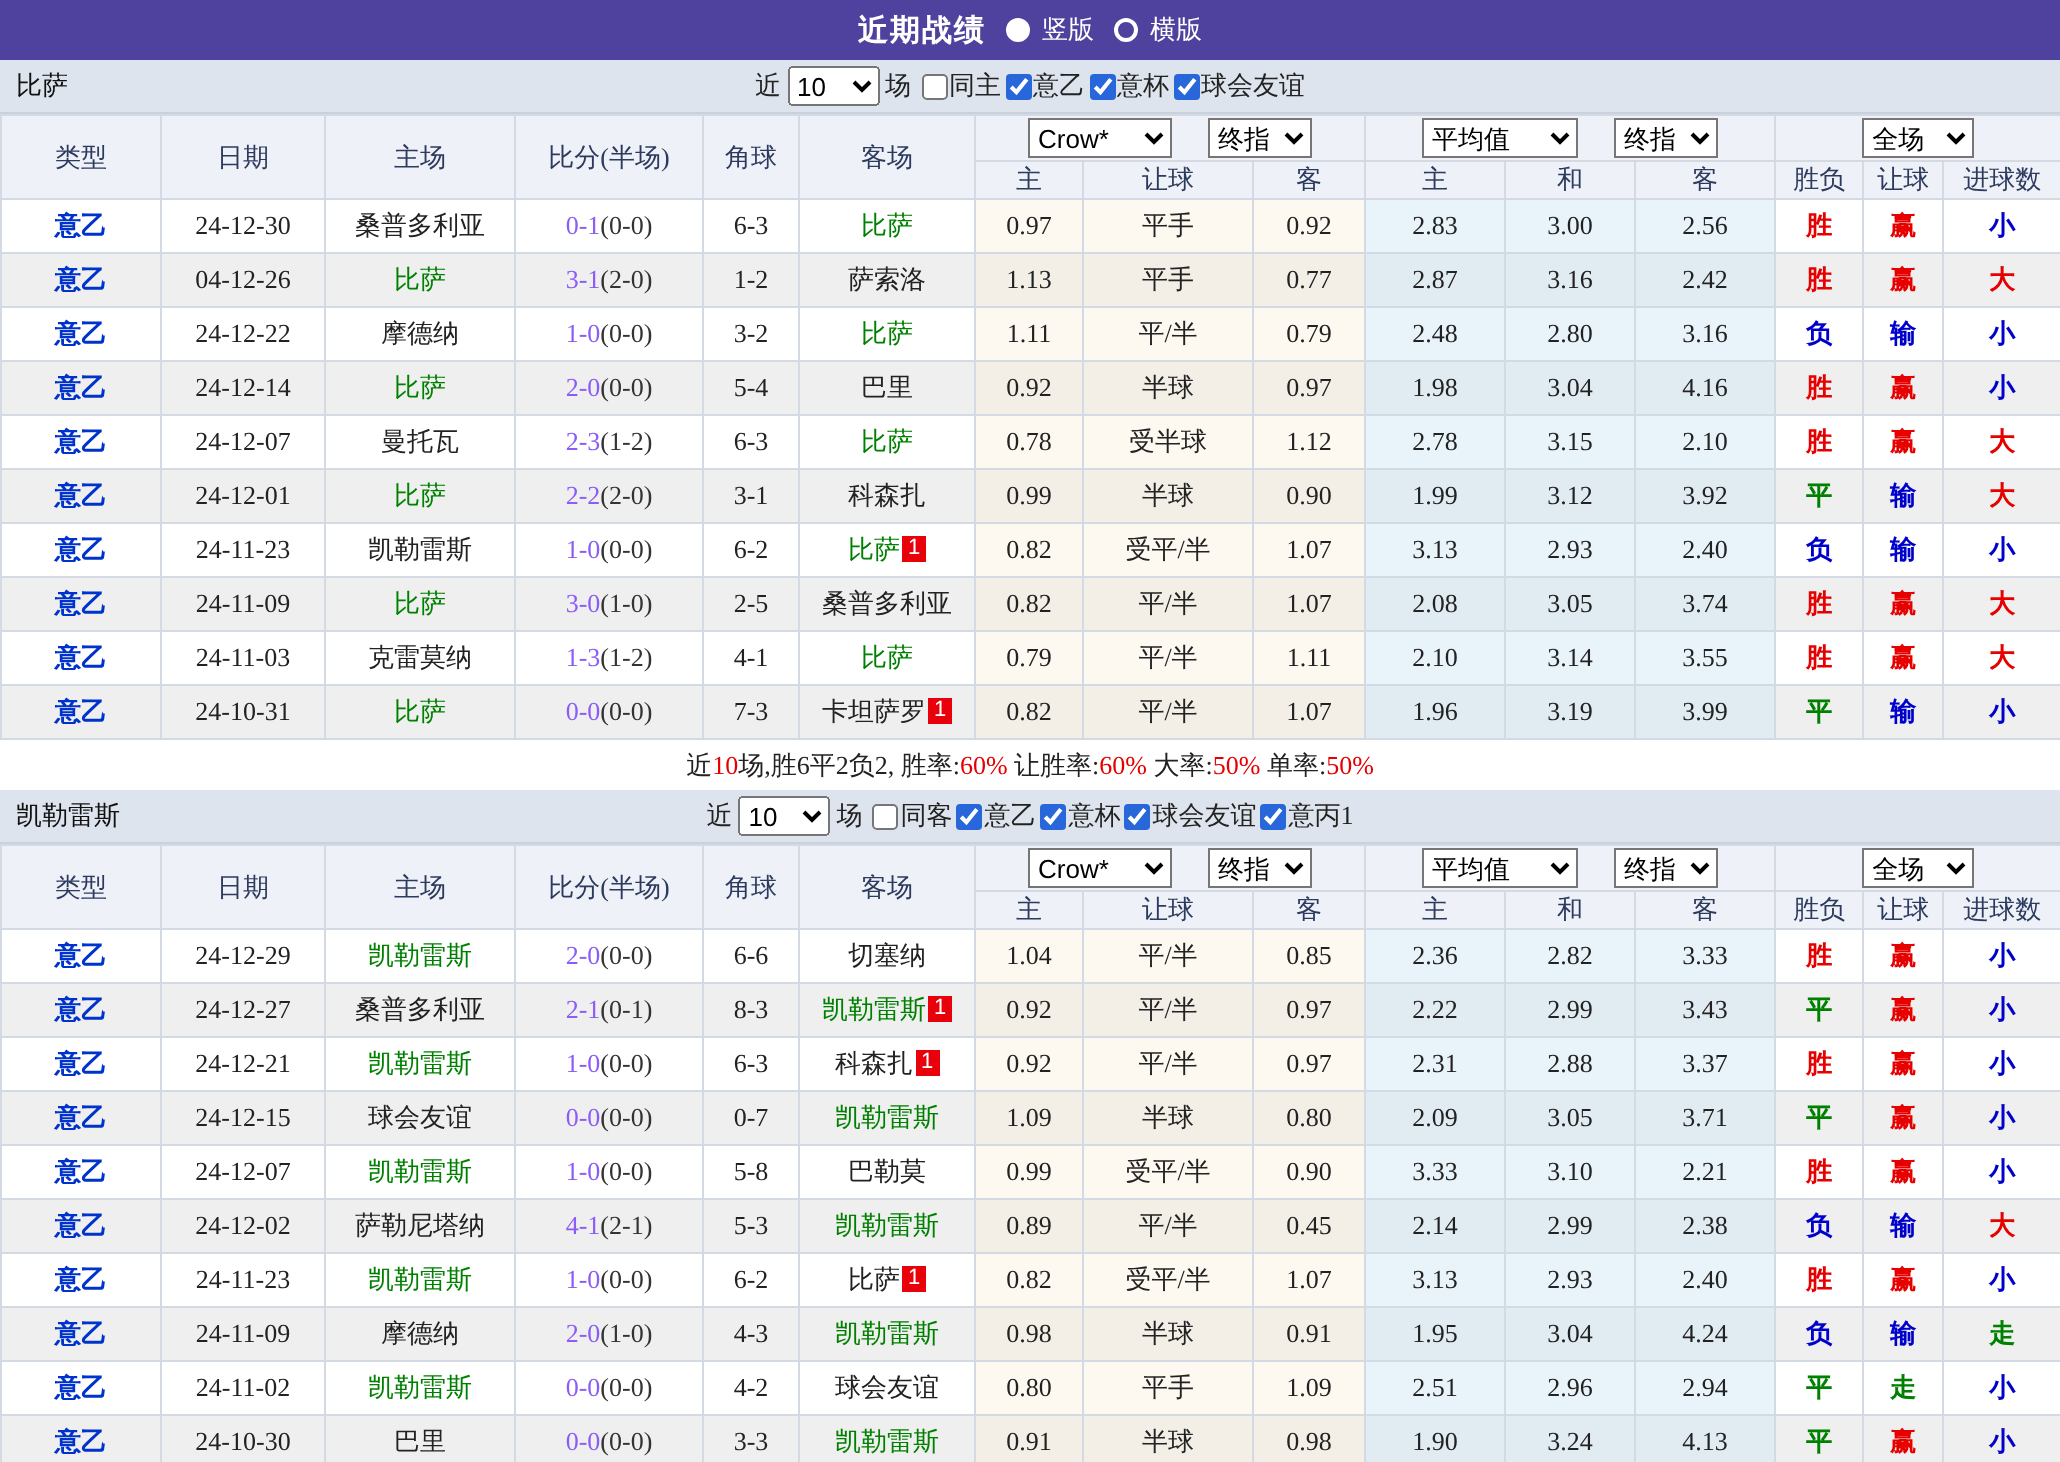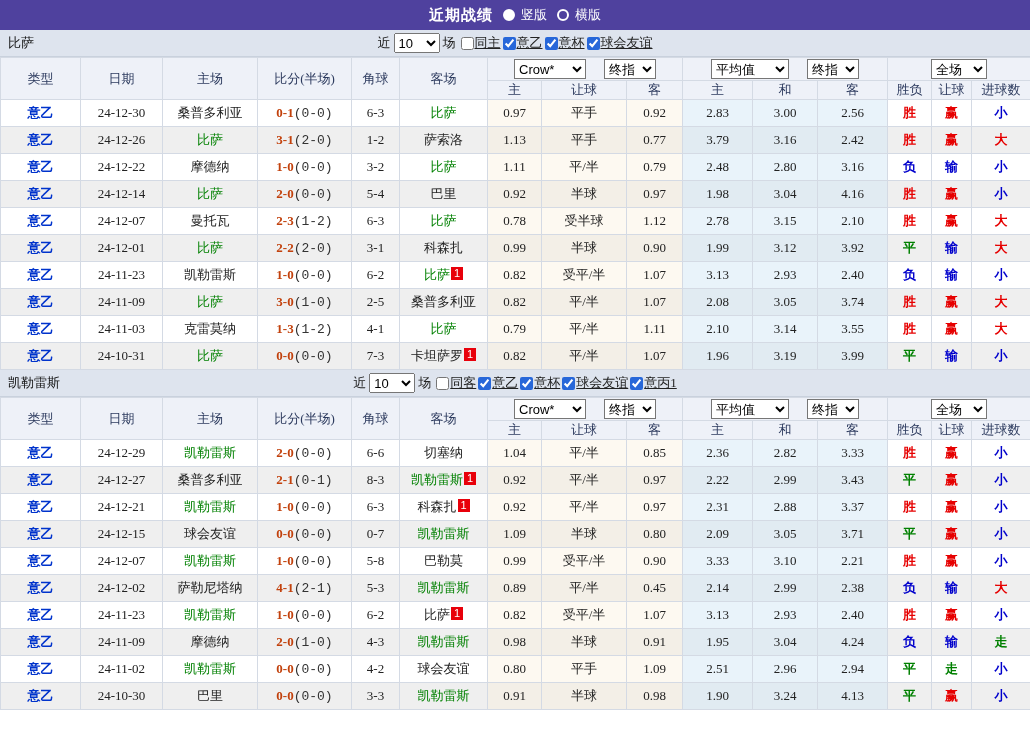--- a/index.html
+++ b/index.html
@@ -13,21 +13,21 @@
   input[type=radio].tb{appearance:none;-webkit-appearance:none;width:12px;height:12px;border-radius:50%;
           border:2px solid #fff;background:transparent;margin:0 2px 0 0;cursor:pointer;}
   input[type=radio].tb:checked{background:#fff;}
 
   
   .control-row{height:26px;background:#dee4ee;border-bottom:1px solid #c9d1dd;position:relative;
                display:flex;align-items:center;justify-content:center;}
   .team-label{position:absolute;left:8px;top:0;line-height:26px;color:#111;}
   .controls{display:flex;align-items:center;gap:3px;}
   .controls select{font-family:"Liberation Sans","DejaVu Sans",sans-serif;font-size:13px;height:20px;}
-  .filter-list{display:flex;align-items:center;text-decoration:underline;}
+  .filter-list{display:flex;align-items:center;}
   .filter-list label{display:flex;align-items:center;cursor:pointer;margin-left:2px;}
   .filter-list input[type=checkbox]{width:13px;height:13px;margin:0 1px 0 0;accent-color:#2767d9;cursor:pointer;}
 
   
   table.stats{border-collapse:collapse;table-layout:fixed;width:1030px;}
   table.stats th,table.stats td{border:1px solid #d4dae4;text-align:center;padding:0;
        overflow:hidden;white-space:nowrap;}
   table.stats thead th{background:#eef1f8;color:#2c3a5e;font-weight:normal;font-size:13px;}
   table.stats thead tr.selrow th{height:22px;}
   table.stats thead tr.subrow th{height:18px;}
@@ -37,22 +37,22 @@
   table.stats tbody td{height:26px;font-size:13px;color:#222;}
   table.stats tbody tr.odd td{background:#ffffff;}
   table.stats tbody tr.even td{background:#efefef;}
   table.stats tbody tr.odd td.asia{background:#fdf9f1;}
   table.stats tbody tr.even td.asia{background:#f3efe7;}
   table.stats tbody tr.odd td.euro{background:#e9f3fa;}
   table.stats tbody tr.even td.euro{background:#e1ebf2;}
   table.stats tbody td.type{background:#5cc6f6;color:#0033cc;font-weight:bold;}
 
   .green{color:#008000;}
-  .score{color:#c2410c;font-weight:bold;}
-  .half{color:#333;font-family:Liberation Mono, monospace;}
+  .score{color:#8b5cf6;}
+  .half{color:#333;}
   td.result{font-weight:bold;}
   .badge{display:inline-block;background:#e8000a;color:#fff;min-width:12px;height:13px;line-height:13px;
          font-size:11px;font-family:"Liberation Sans","DejaVu Sans",sans-serif;margin-left:1px;vertical-align:2px;}
 
   .summary-row{height:25px;line-height:25px;text-align:center;background:#fff;font-size:13px;color:#222;}
   .summary-row .red{color:#e60000;}
 </style>
 </head>
 <body>
 
@@ -177,29 +177,29 @@
           <td class="asia">0.92</td>
           <td class="euro">2.83</td>
           <td class="euro">3.00</td>
           <td class="euro">2.56</td>
           <td class="result" style="color: rgb(230, 0, 0);">胜</td>
           <td class="result" style="color: rgb(230, 0, 0);">赢</td>
           <td class="result" style="color: rgb(0, 0, 204);">小</td>
         </tr>
         <tr class="even">
           <td class="type">意乙</td>
-          <td>24-12-26</td>
+          <td>04-12-26</td>
           <td><span class="green">比萨</span></td>
           <td><span class="score">3-1</span><span class="half">(2-0)</span></td>
           <td>1-2</td>
           <td><span>萨索洛</span></td>
           <td class="asia">1.13</td>
           <td class="asia">平手</td>
           <td class="asia">0.77</td>
-          <td class="euro">3.79</td>
+          <td class="euro">2.87</td>
           <td class="euro">3.16</td>
           <td class="euro">2.42</td>
           <td class="result" style="color: rgb(230, 0, 0);">胜</td>
           <td class="result" style="color: rgb(230, 0, 0);">赢</td>
           <td class="result" style="color: rgb(230, 0, 0);">大</td>
         </tr>
         <tr class="odd">
           <td class="type">意乙</td>
           <td>24-12-22</td>
           <td><span>摩德纳</span></td>
@@ -331,20 +331,21 @@
           <td class="euro">1.96</td>
           <td class="euro">3.19</td>
           <td class="euro">3.99</td>
           <td class="result" style="color: rgb(0, 128, 0);">平</td>
           <td class="result" style="color: rgb(0, 0, 204);">输</td>
           <td class="result" style="color: rgb(0, 0, 204);">小</td>
         </tr>
       </tbody>
   </table>
 
+  <div class="summary-row"><span>近</span><span class="red">10</span><span>场,胜6平2负2, 胜率:</span><span class="red">60%</span><span> 让胜率:</span><span class="red">60%</span><span> 大率:</span><span class="red">50%</span><span> 单率:</span><span class="red">50%</span></div>
 </div>
 
 <div class="section">
   <div class="control-row">
     <span class="team-label">凯勒雷斯</span>
     <span class="controls">
       <span>近</span>
       <select style="width:46px;">
         <option>10</option>
       </select>

